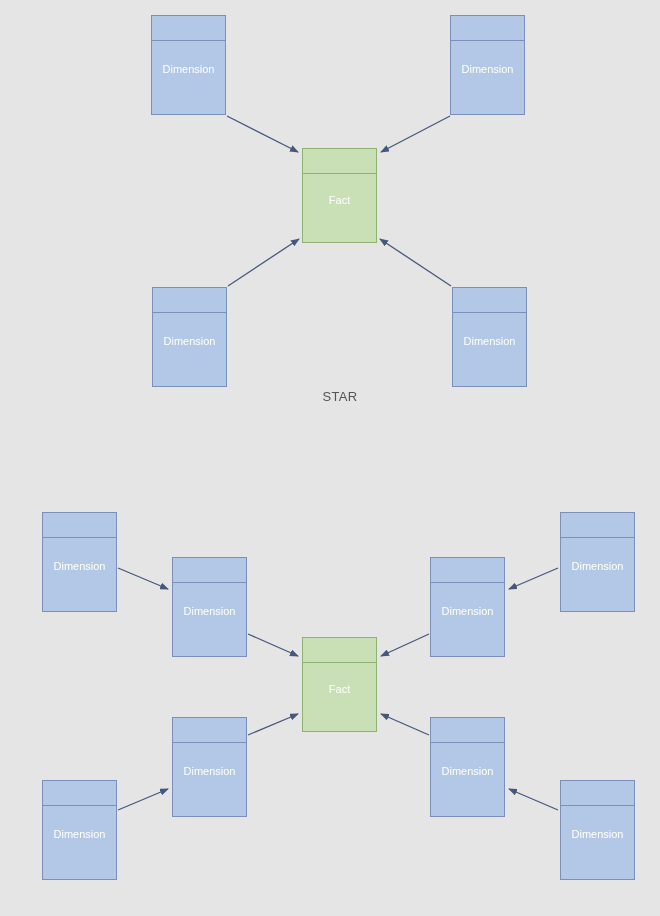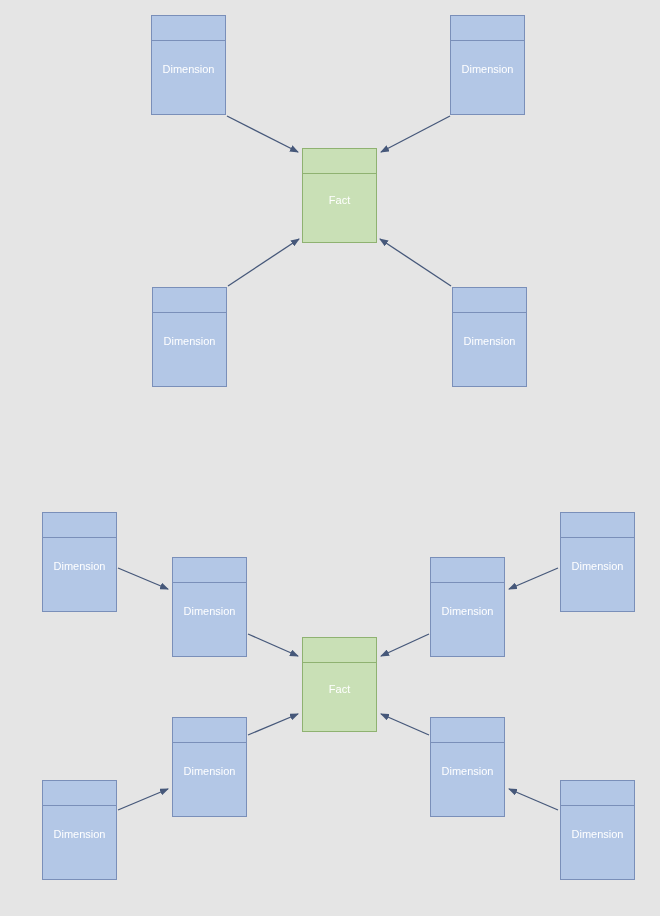--- a/index.html
+++ b/index.html
@@ -107,20 +107,21 @@
   <div class="tbox dim" style="left:152px; top:287px; width:75px; height:100px;">
     <div class="hdr"></div>
     <span class="lbl">Dimension</span>
   </div>
 
   <div class="tbox dim" style="left:452px; top:287px; width:75px; height:100px;">
     <div class="hdr"></div>
     <span class="lbl">Dimension</span>
   </div>
 
+  <div class="section-title" style="left:230px; top:389px;">STAR</div>
 
   <div class="tbox dim" style="left:42px; top:512px; width:75px; height:100px;">
     <div class="hdr"></div>
     <span class="lbl">Dimension</span>
   </div>
 
   <div class="tbox dim" style="left:172px; top:557px; width:75px; height:100px;">
     <div class="hdr"></div>
     <span class="lbl">Dimension</span>
   </div>

